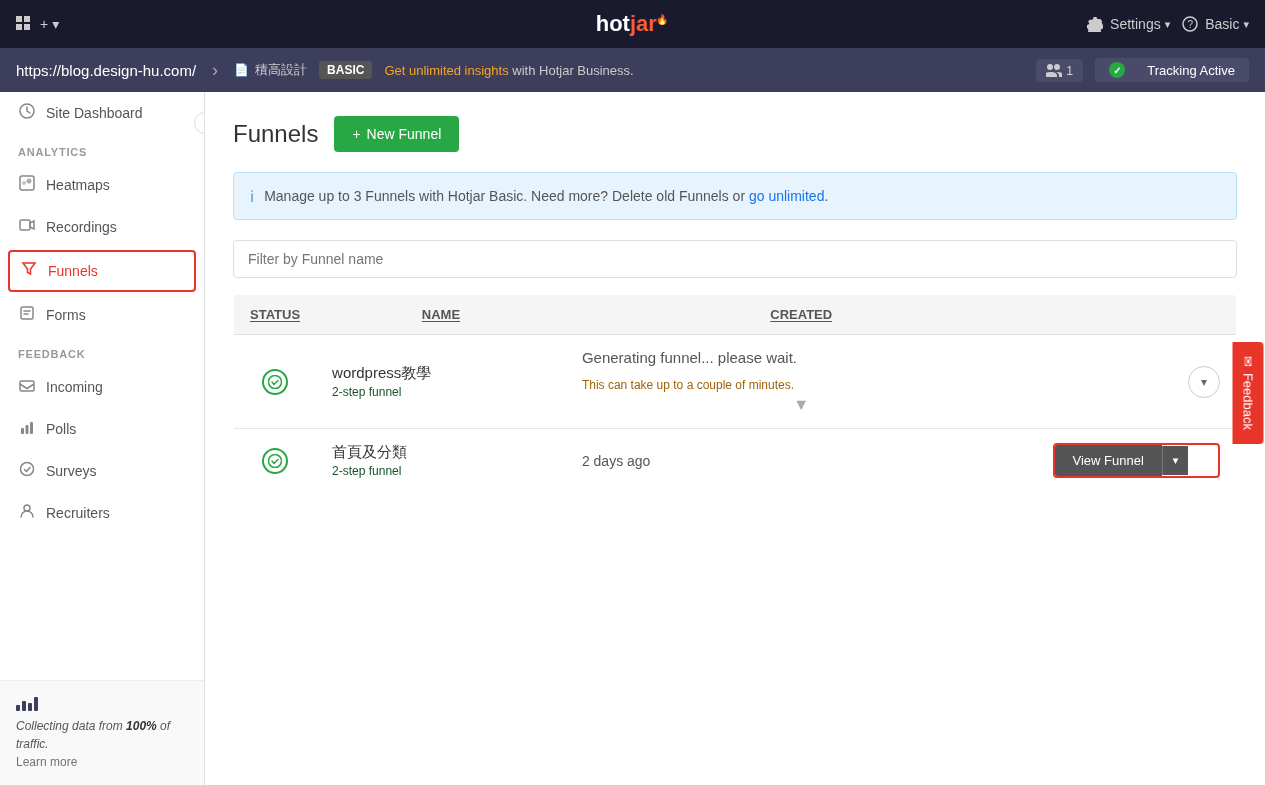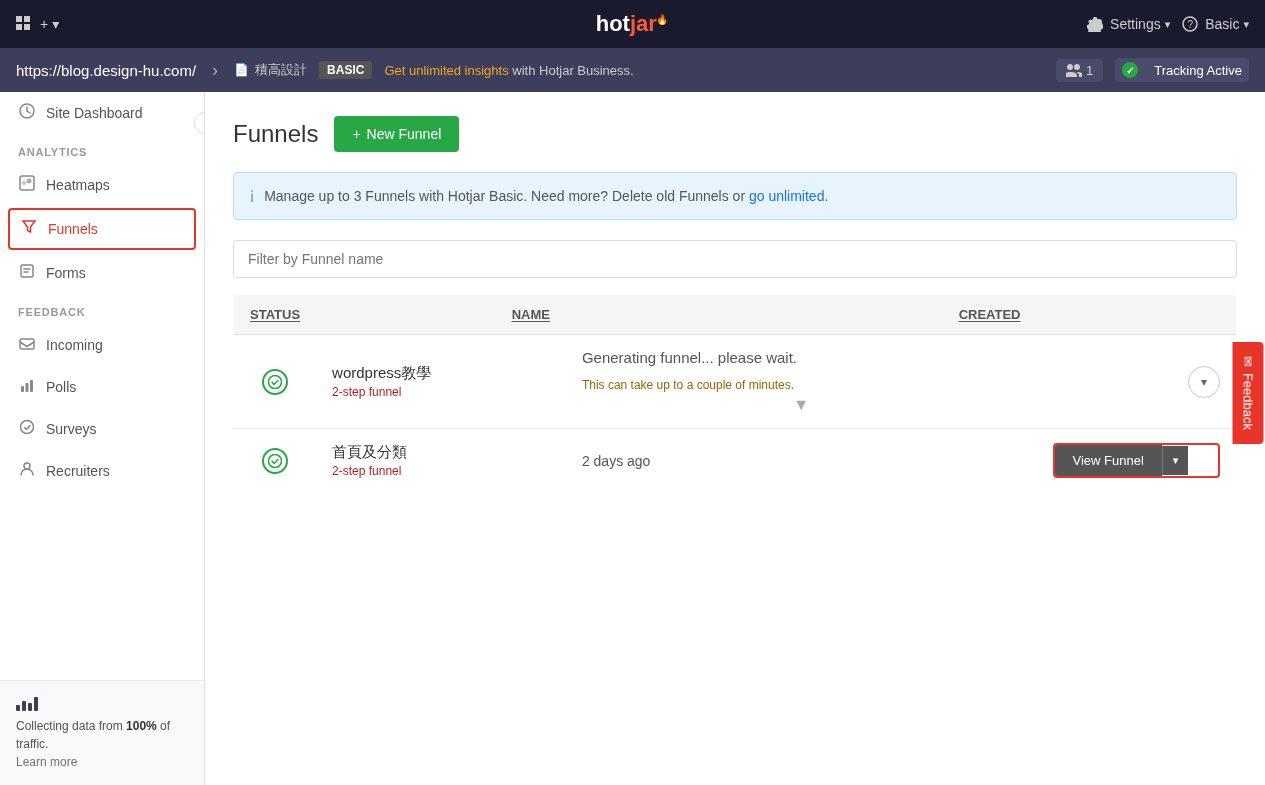--- a/index.html
+++ b/index.html
@@ -33,22 +33,22 @@
     }
     .unlimited-link { color: #f5a623; text-decoration: none; font-size: 13px; }
     .insight-text { color: #ccc; font-size: 13px; }
     .site-bar-right { margin-left: auto; display: flex; align-items: center; gap: 12px; }
     .users-badge {
       display: flex; align-items: center; gap: 4px;
       background: #4a4a6a; color: #ccc; padding: 4px 10px; border-radius: 4px;
       font-size: 13px;
     }
     .tracking-active {
-      display: flex; align-items: center; gap: 16px;
-      background: #4a4a6a; color: white; padding: 4px 7px; border-radius: 4px;
+      display: flex; align-items: center; gap: 22px;
+      background: #4a4a6a; color: white; padding: 4px 14px; border-radius: 4px;
       font-size: 13px; font-weight: 500;
     }
     .tracking-dot { width: 16px; height: 16px; background: #28a745; border-radius: 50%; display: flex; align-items: center; justify-content: center; }
     .tracking-dot::after { content: '✓'; color: white; font-size: 10px; font-weight: bold; }
 
     
     .layout { display: flex; height: calc(785px - 92px); }
 
     
     .sidebar {
@@ -69,21 +69,21 @@
     }
     .sidebar-item.active { color: #e8352a; font-weight: 500; border: 2px solid #e8352a; border-radius: 4px; margin: 2px 8px; padding: 9px 10px; }
     .sidebar-item.active .item-icon { color: #e8352a; }
     .sidebar-section { padding: 12px 18px 6px; font-size: 11px; font-weight: 700; color: #999; letter-spacing: 0.8px; text-transform: uppercase; }
     .item-icon { font-size: 16px; width: 18px; text-align: center; }
 
     .sidebar-bottom { margin-top: auto; padding: 16px; border-top: 1px solid #eee; background: #f9f9f9; }
     .sidebar-bottom-mini { display: flex; align-items: center; gap: 8px; margin-bottom: 6px; }
     .mini-bars { display: flex; gap: 2px; align-items: flex-end; }
     .mini-bar { width: 4px; background: #3d3d5c; border-radius: 1px; }
-    .sidebar-bottom-text { font-size: 12px; color: #555; line-height: 1.5; }
+    .sidebar-bottom-text { font-size: 12px; color: #555; line-height: 1.5; font-style: italic; }
     .sidebar-bottom-text b { color: #333; }
     .learn-more { font-size: 12px; color: #737373; text-decoration: none; }
 
     
     .main { flex: 1; background: white; overflow-y: auto; }
 
     .main-inner { padding: 24px 28px; }
 
     .page-header { display: flex; align-items: center; gap: 16px; margin-bottom: 20px; }
     .page-title { font-size: 24px; font-weight: 400; color: #333; }
@@ -107,32 +107,32 @@
     .filter-input {
       width: 100%; border: 1px solid #ddd; border-radius: 4px;
       padding: 10px 14px; font-size: 14px; color: #999;
       margin-bottom: 16px; outline: none;
     }
 
     
     .funnel-table { width: 100%; border-collapse: collapse; border: 1px solid #e0e0e0; border-radius: 4px; overflow: hidden; }
     .funnel-table thead tr { background: #f5f5f5; }
     .funnel-table th {
-      padding: 12px 16px; text-align: right; font-size: 13px;
+      padding: 12px 16px; text-align: center; font-size: 13px;
       font-weight: 600; color: #555; border-bottom: 1px solid #e0e0e0;
       text-decoration: underline; text-underline-offset: 2px;
     }
     .funnel-table td { padding: 14px 16px; border-bottom: 1px solid #e8e8e8; vertical-align: middle; }
     .funnel-table tr:last-child td { border-bottom: none; }
 
     .status-cell { text-align: center; width: 60px; }
     .status-icon { width: 26px; height: 26px; border-radius: 50%; border: 2.5px solid #28a745; display: inline-flex; align-items: center; justify-content: center; color: #28a745; font-size: 14px; }
 
     .funnel-name { font-size: 15px; font-weight: 500; color: #333; margin-bottom: 2px; }
-    .funnel-steps { font-size: 12px; color: #b91c1c; }
+    .funnel-steps { font-size: 12px; color: #14532d; }
 
     .generating-title { font-size: 15px; font-weight: 500; color: #555; margin-bottom: 12px; }
     .generating-subtitle { font-size: 12px; color: #a16207; }
 
     .date-text { font-size: 14px; color: #555; }
 
     .action-cell { text-align: right; }
     .dropdown-btn {
       width: 32px; height: 32px; border: 1px solid #ccc; border-radius: 50%;
       background: white; cursor: pointer; display: inline-flex; align-items: center; justify-content: center;
@@ -249,20 +249,29 @@
       <span class="item-icon">
         <svg width="16" height="16" viewBox="0 0 16 16" fill="none">
             <rect x="1" y="1" width="14" height="14" rx="2" stroke="#888" stroke-width="1.5"></rect>
             <circle cx="5" cy="8" r="2" fill="#888" opacity="0.5"></circle>
             <circle cx="10" cy="6" r="2.5" fill="#888" opacity="0.7"></circle>
           </svg>
       </span>
       <span>Heatmaps</span>
     </a>
 
+    <a class="sidebar-item">
+      <span class="item-icon">
+        <svg width="16" height="16" viewBox="0 0 16 16" fill="none">
+            <rect x="1" y="3" width="10" height="10" rx="1.5" stroke="#888" stroke-width="1.5"></rect>
+            <path d="M11 6l4-2v8l-4-2V6z" stroke="#888" stroke-width="1.5" fill="none"></path>
+          </svg>
+      </span>
+      <span>Recordings</span>
+    </a>
 
     <a class="sidebar-item active">
       <span class="item-icon">
         <svg width="16" height="16" viewBox="0 0 16 16" fill="none">
             <path d="M2 2h12l-4.5 6v5l-3-1.5V8L2 2z" stroke="#e8352a" stroke-width="1.5" fill="none"></path>
           </svg>
       </span>
       <span>Funnels</span>
     </a>
 

